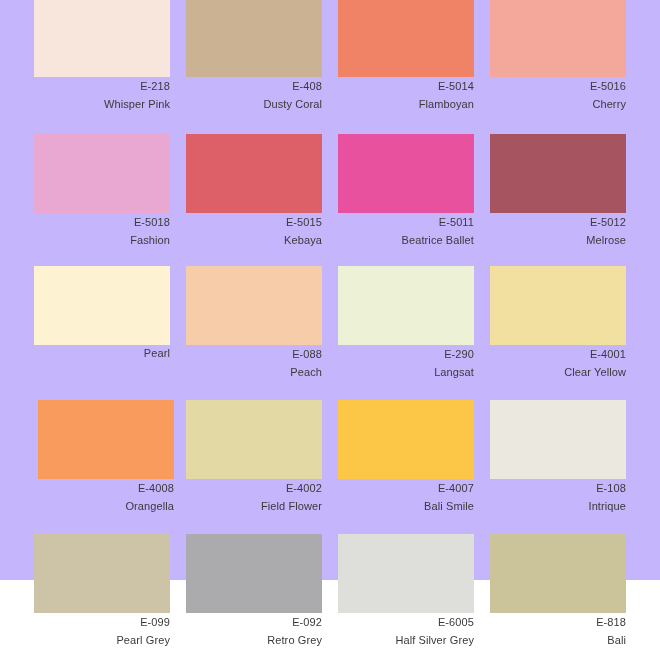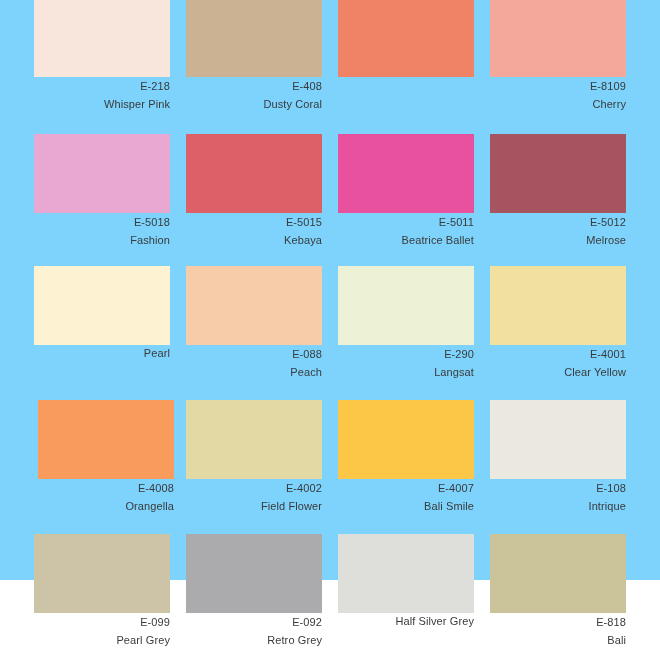--- a/index.html
+++ b/index.html
@@ -14,21 +14,21 @@
   body {
     background: #ffffff;
     font-family: "Liberation Sans", "DejaVu Sans", sans-serif;
     -webkit-font-smoothing: antialiased;
   }
 
   #swatch-sheet {
     position: relative;
     width: 660px;
     height: 580px;
-    background: #7dd3fc;
+    background: #c4b5fd;
     text-decoration: underline;
   }
 
   
   .swatch-row {
     position: absolute;
     left: 0;
     width: 660px;
     height: 134px;
   }
@@ -88,25 +88,29 @@
       </div>
       <div class="swatch-cell" style="left: 186px;">
         <div class="swatch-chip" style="background: rgb(203, 178, 147);"></div>
         <div class="swatch-labels">
           <span class="swatch-code">E-408</span>
           <span class="swatch-name">Dusty Coral</span>
         </div>
       </div>
       <div class="swatch-cell" style="left: 338px;">
         <div class="swatch-chip" style="background: rgb(240, 130, 101);"></div>
+        <div class="swatch-labels">
+          <span class="swatch-code">E-5014</span>
+          <span class="swatch-name">Flamboyan</span>
+        </div>
       </div>
       <div class="swatch-cell" style="left: 490px;">
         <div class="swatch-chip" style="background: rgb(244, 167, 155);"></div>
         <div class="swatch-labels">
-          <span class="swatch-code">E-8109</span>
+          <span class="swatch-code">E-5016</span>
           <span class="swatch-name">Cherry</span>
         </div>
       </div>
     </div>
     <div class="swatch-row" style="top: 134px; border-radius: 29px;">
       <div class="swatch-cell" style="left: 34px;">
         <div class="swatch-chip" style="background: rgb(232, 168, 210);"></div>
         <div class="swatch-labels">
           <span class="swatch-code">E-5018</span>
           <span class="swatch-name">Fashion</span>
@@ -204,20 +208,21 @@
       <div class="swatch-cell" style="left: 186px;">
         <div class="swatch-chip" style="background: rgb(171, 171, 174);"></div>
         <div class="swatch-labels">
           <span class="swatch-code">E-092</span>
           <span class="swatch-name">Retro Grey</span>
         </div>
       </div>
       <div class="swatch-cell" style="left: 338px;">
         <div class="swatch-chip" style="background: rgb(222, 222, 218);"></div>
         <div class="swatch-labels">
+          <span class="swatch-code">E-6005</span>
           <span class="swatch-name">Half Silver Grey</span>
         </div>
       </div>
       <div class="swatch-cell" style="left: 490px;">
         <div class="swatch-chip" style="background: rgb(203, 196, 155);"></div>
         <div class="swatch-labels">
           <span class="swatch-code">E-818</span>
           <span class="swatch-name">Bali</span>
         </div>
       </div>

